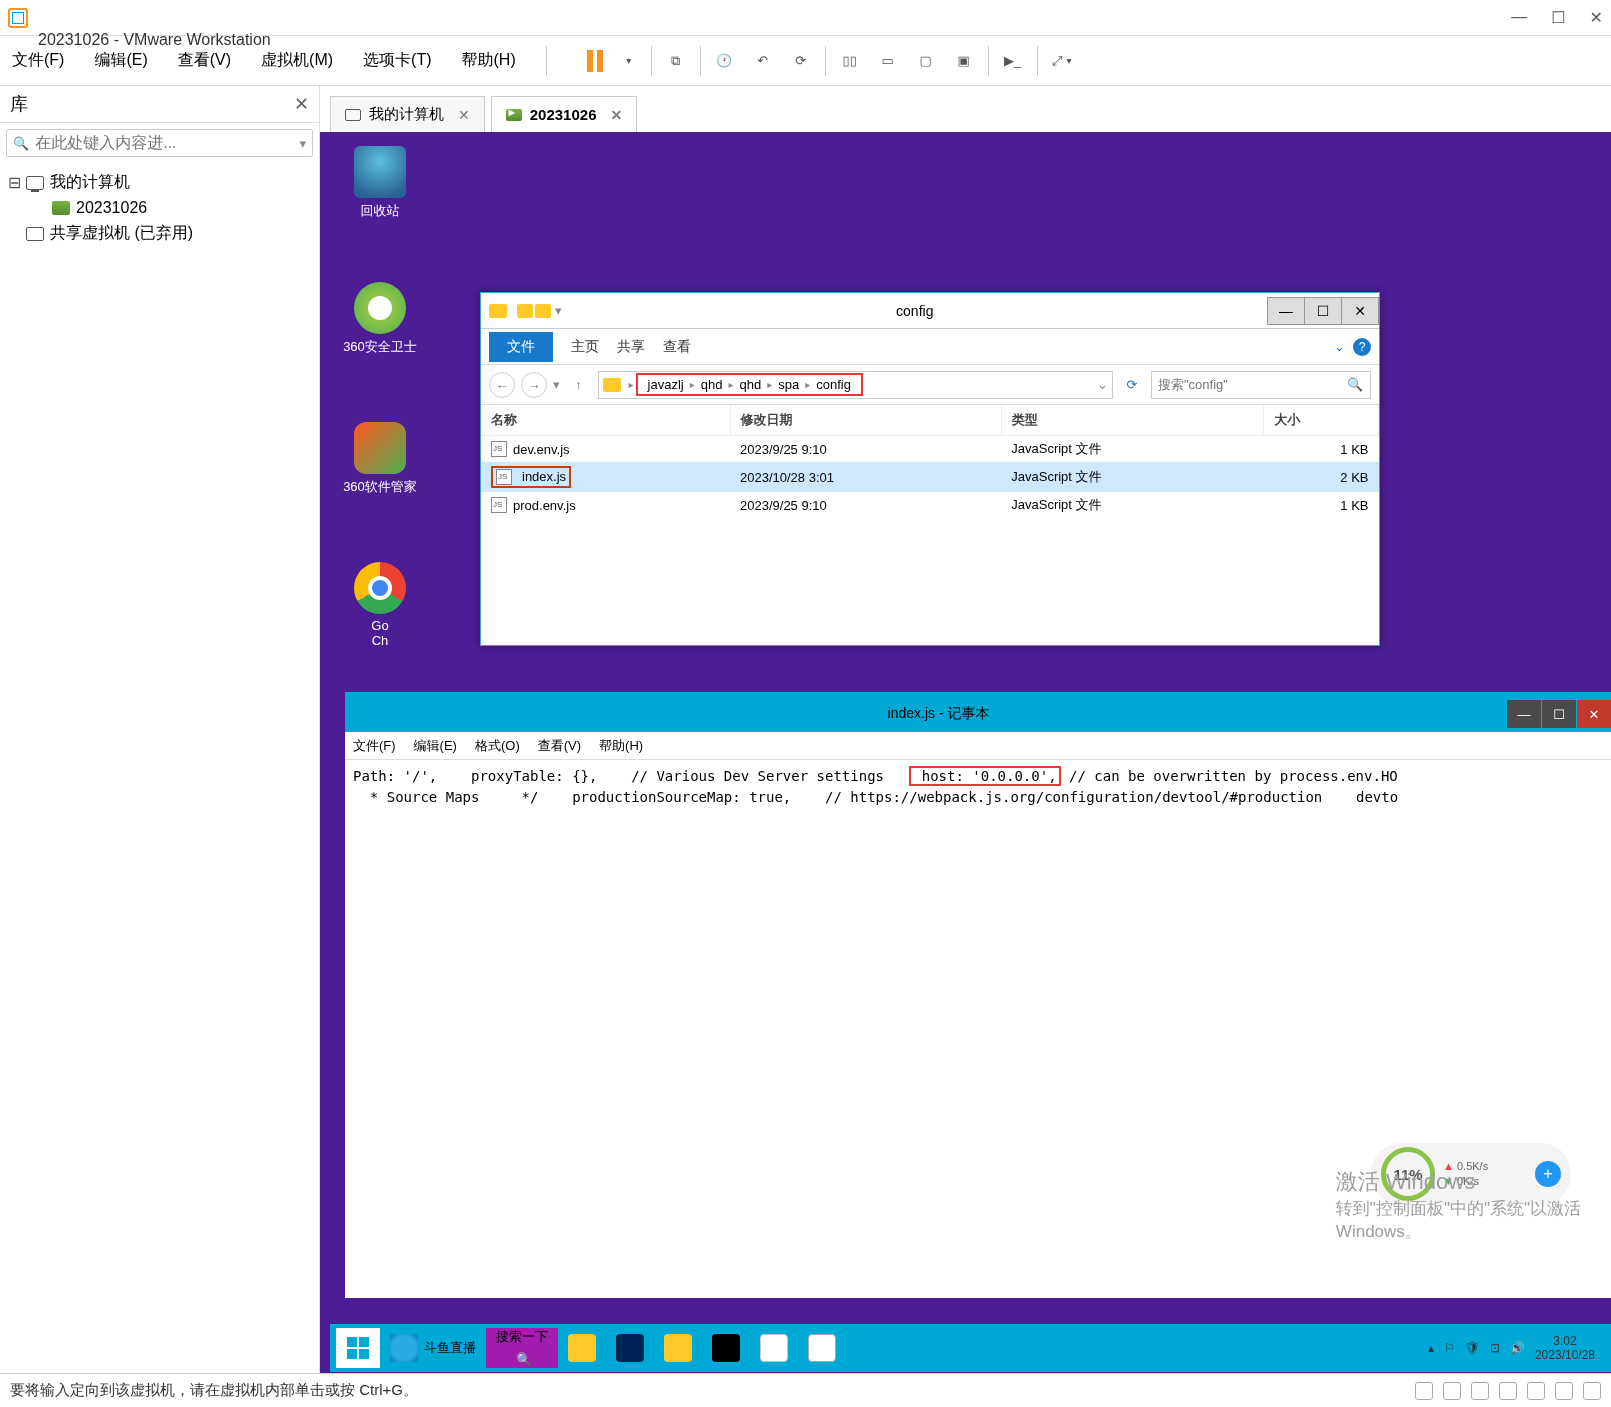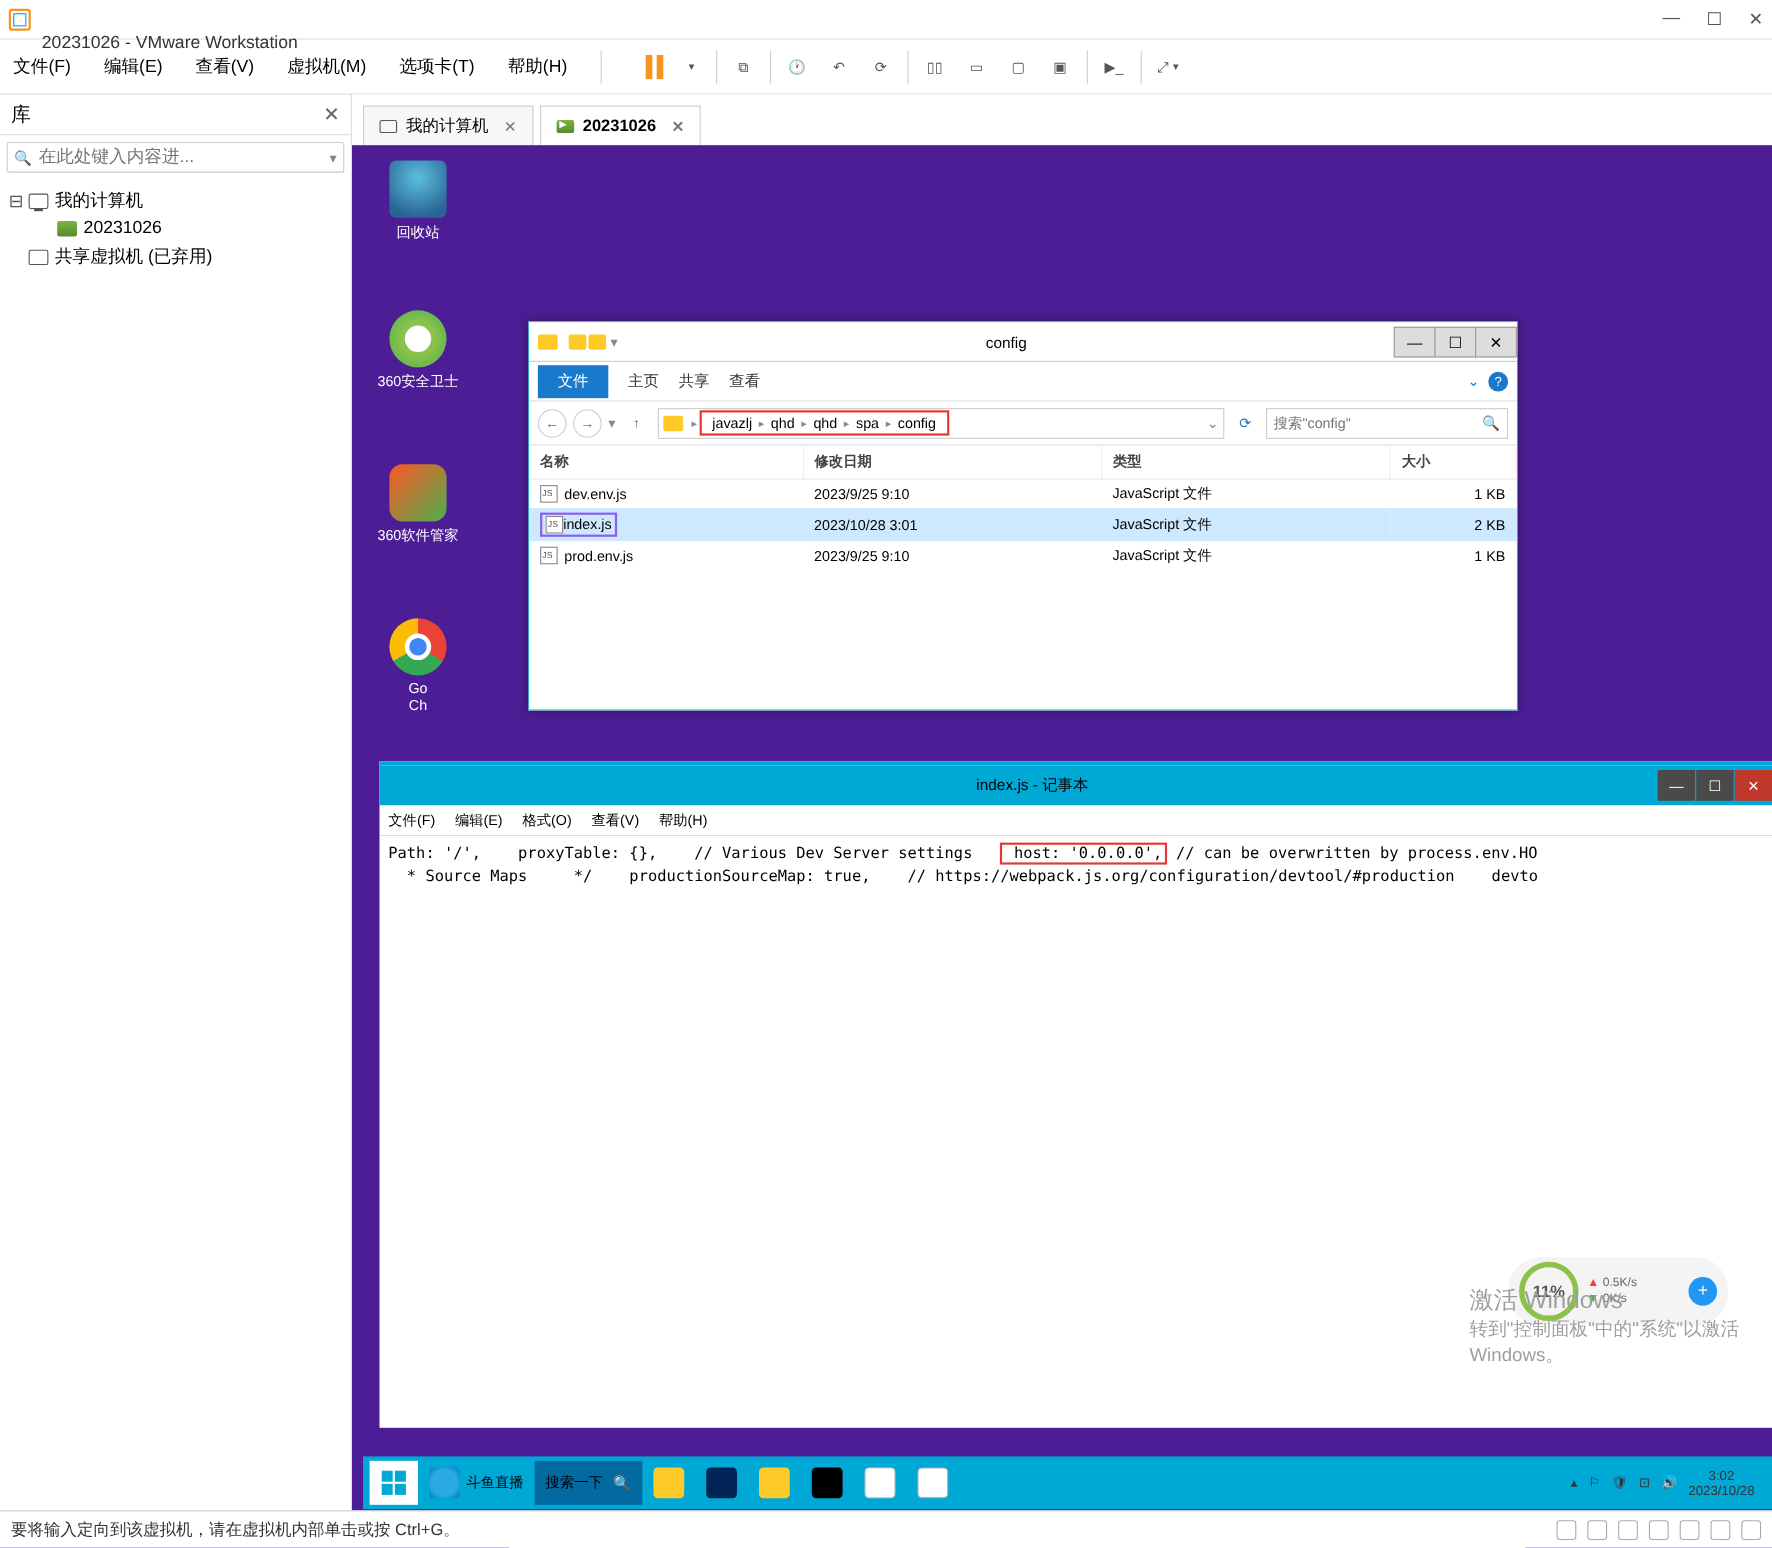--- a/index.html
+++ b/index.html
@@ -99,21 +99,21 @@
 .win-side .item .ic2{width:16px;height:12px;background:#5c9ded;border-radius:2px;}
 
 .win-files{flex:1;}
 .win-files table{width:100%;border-collapse:collapse;font-size:13px;}
 .win-files th{text-align:left;font-weight:bold;color:#444;padding:6px 10px;border-bottom:1px solid #eee;border-right:1px solid #eee;}
 .win-files td{padding:4px 10px;}
 .win-files tr.sel td{background:#cde8ff;}
 .win-files .fname{display:flex;align-items:center;gap:6px;}
 .win-files .js-ic{width:16px;height:16px;background:#fff;border:1px solid #888;position:relative;}
 .win-files .js-ic::after{content:"JS";font-size:8px;color:#555;position:absolute;left:1px;top:2px;}
-.win-files .hl2{border:2px solid #8b5cf6;display:inline-flex;padding:1px 3px;}
+.win-files .hl2{border:2px solid #c2410c;display:inline-flex;padding:1px 3px;gap:10px;}
 
 
 .notepad{position:absolute;left:355px;top:680px;right:0;bottom:75px;background:#fff;border-top:4px solid #00a8d6;}
 .np-title{height:36px;background:#00a8d6;display:flex;align-items:center;color:#000;}
 .np-title .ttl{flex:1;text-align:center;font-size:14px;}
 .np-title .npwc{display:flex;}
 .np-title .npwc span{width:34px;height:28px;display:flex;align-items:center;justify-content:center;background:#4a4a4a;color:#fff;font-size:13px;cursor:pointer;margin-left:1px;}
 .np-menu{height:28px;display:flex;align-items:center;padding:0 8px;gap:18px;font-size:13px;border-bottom:1px solid #ddd;}
 .np-menu span{cursor:pointer;}
 .np-content{padding:6px 8px;font-family:"SimSun","NSimSun",monospace;font-size:14px;white-space:pre;line-height:1.5;}
@@ -127,21 +127,21 @@
 .gauge .speeds .up::before{content:"▲ ";color:#f44336;}
 .gauge .speeds .dn::before{content:"▼ ";color:#4caf50;}
 .gauge .plus{width:26px;height:26px;border-radius:50%;background:#2196f3;color:#fff;display:flex;align-items:center;justify-content:center;font-size:16px;margin-left:auto;}
 
 
 .g-taskbar{position:absolute;left:330px;right:0;bottom:35px;height:48px;background:#00a8d6;display:flex;align-items:center;padding:0 6px;}
 .g-taskbar .start{width:44px;height:40px;background:#fff;display:flex;align-items:center;justify-content:center;cursor:pointer;}
 .g-taskbar .start .winlogo{width:22px;height:22px;display:grid;grid-template:1fr 1fr/1fr 1fr;gap:2px;}
 .g-taskbar .start .winlogo span{background:#00a8d6;}
 .g-taskbar .tbitem{height:40px;padding:0 10px;display:flex;align-items:center;gap:6px;cursor:pointer;color:#000;font-size:13px;}
-.g-taskbar .tbitem.hl{background:#0369a1;}
+.g-taskbar .tbitem.hl{background:#a21caf;flex-direction:column;}
 .g-taskbar .tbic{width:28px;height:28px;border-radius:4px;}
 .ie{background:radial-gradient(circle,#29abe2 60%,#0071bc 100%);}
 .tm{background:#ffca28;}
 .ps{background:#012456;}
 .fold{background:#ffca28;}
 .cmd{background:#000;}
 .java{background:#fff;border:1px solid #ccc;}
 .note{background:#fff;border:1px solid #aaa;}
 .g-taskbar .tray{margin-left:auto;display:flex;align-items:center;gap:10px;color:#333;font-size:12px;padding-right:10px;}
 .g-taskbar .tray .clock{text-align:center;line-height:1.2;}

